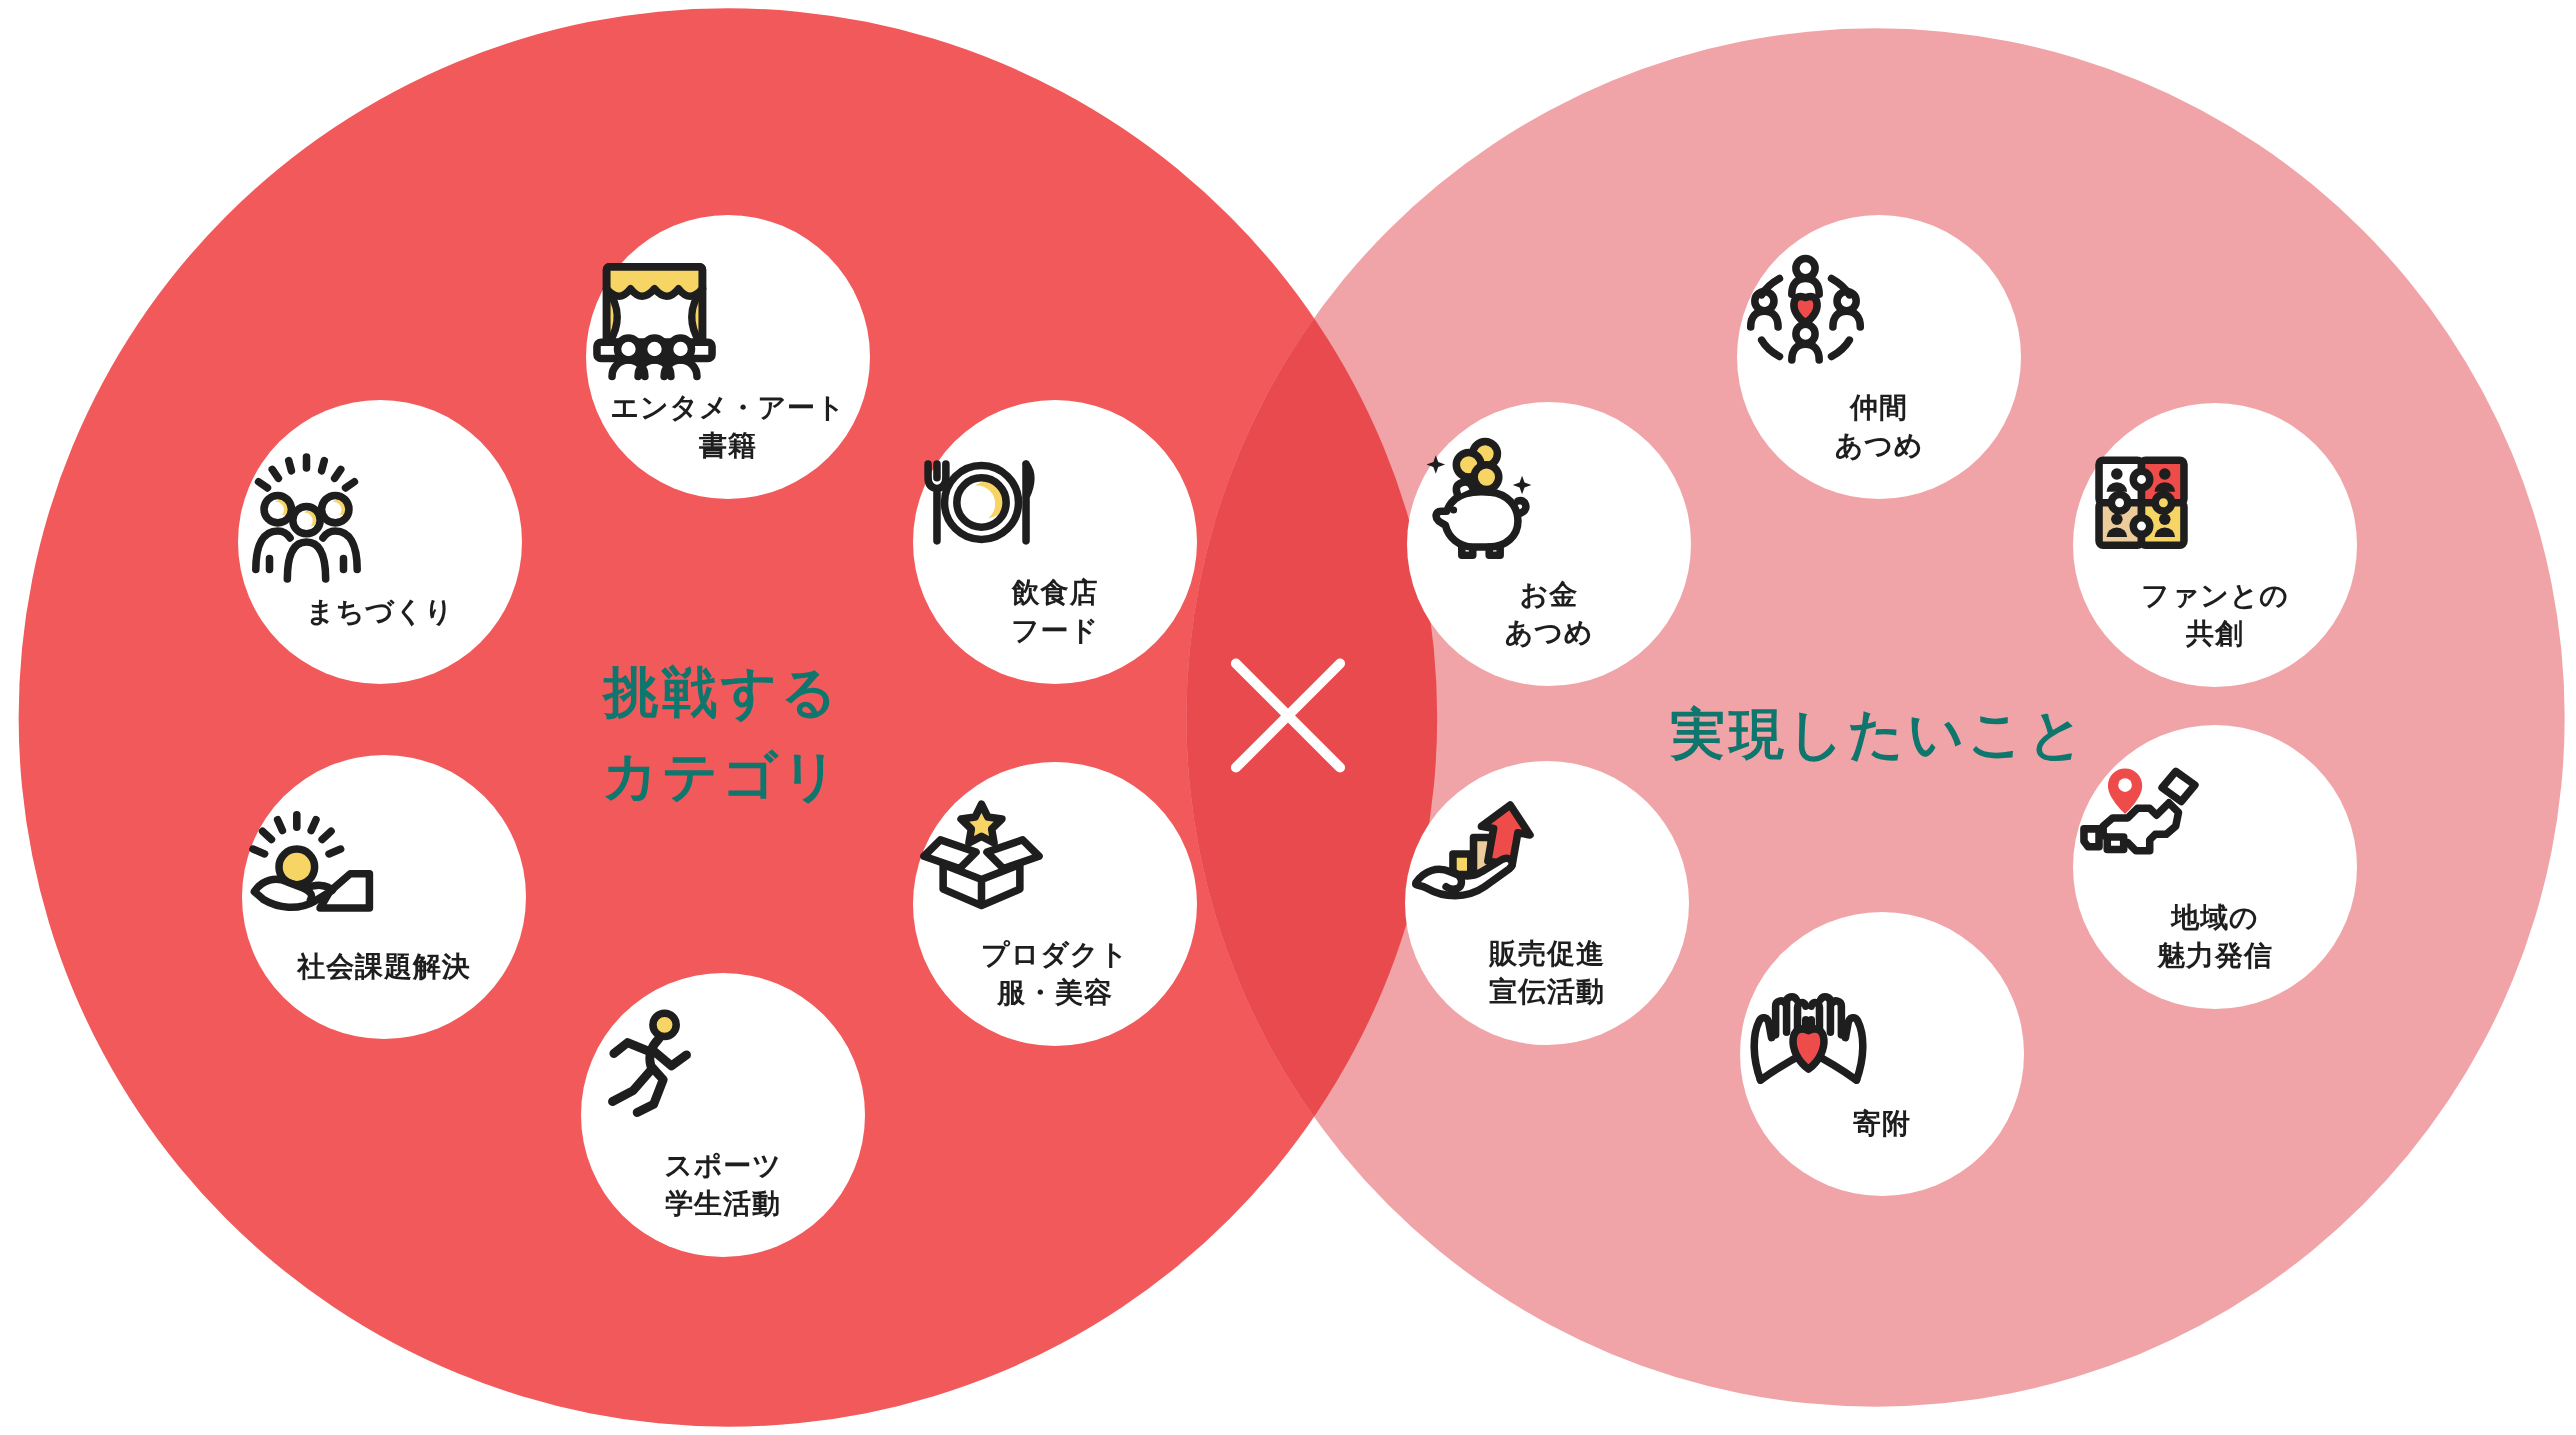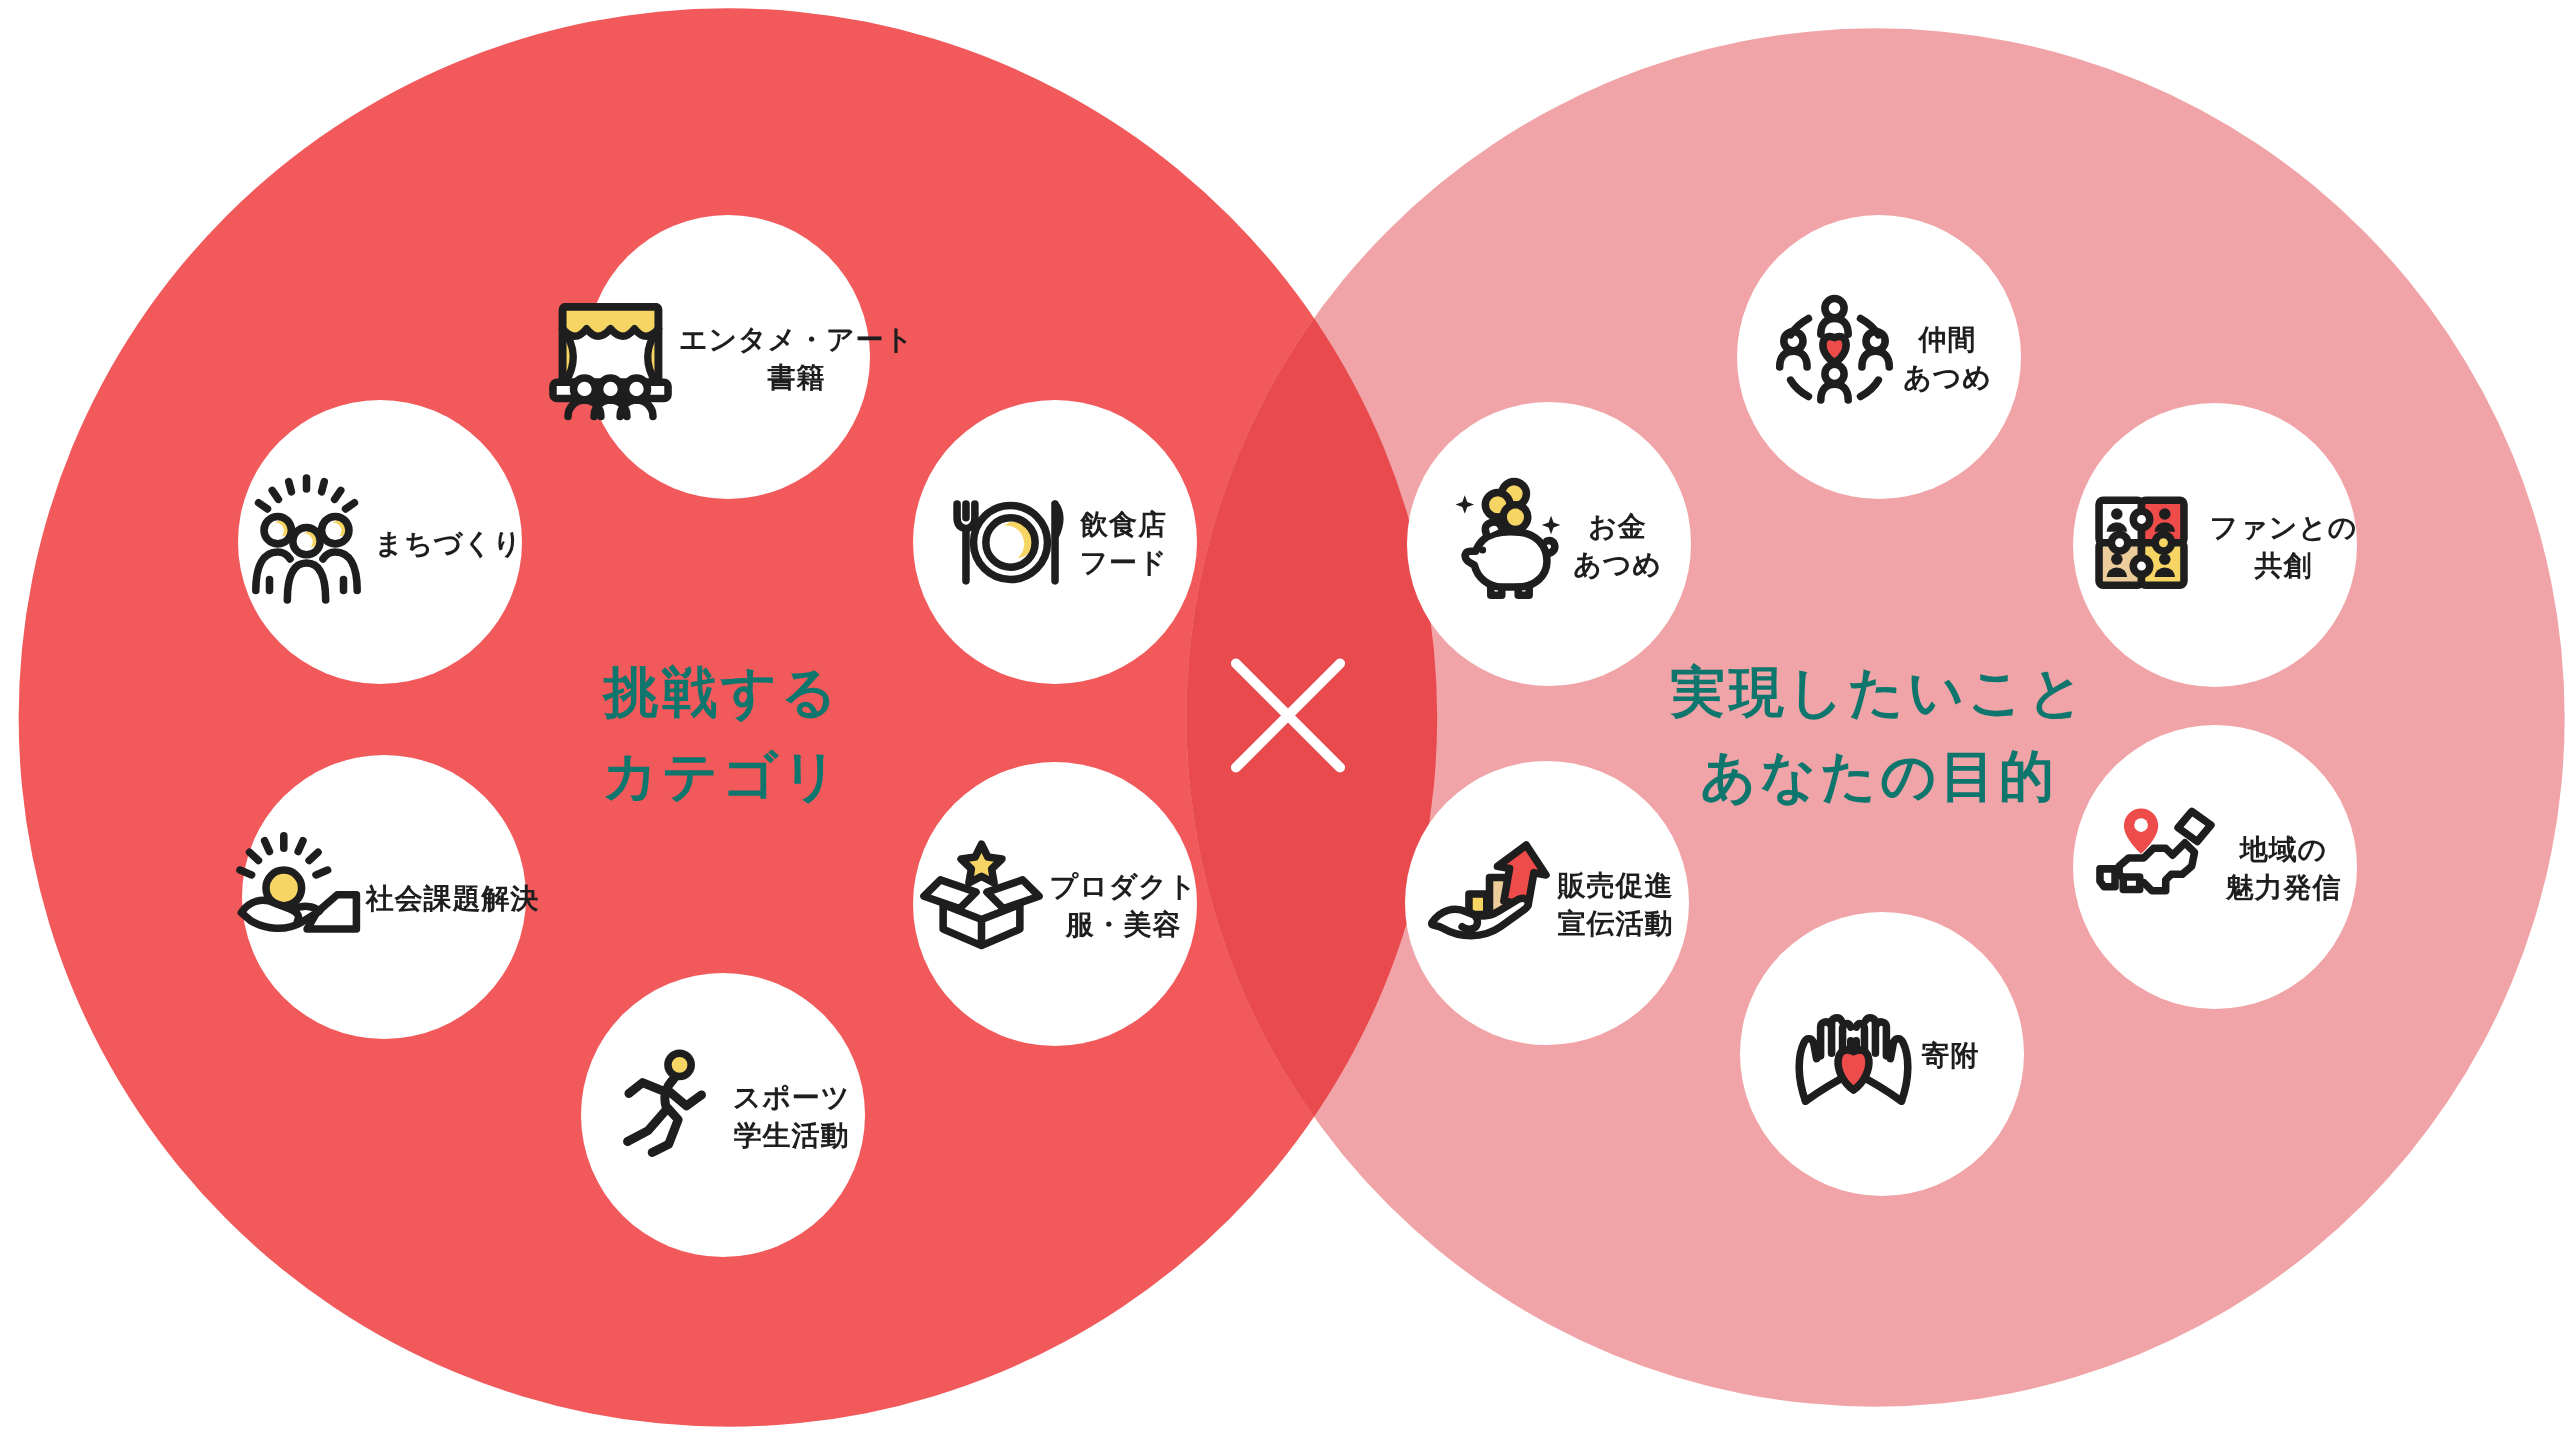--- a/index.html
+++ b/index.html
@@ -2,21 +2,21 @@
 <html lang="ja" style="font-size:14.6px"><head>
 <meta charset="utf-8">
 <style>
   html,body{margin:0;padding:0;background:#FFFFFF;}
   body{width:2576px;height:1435px;overflow:hidden;
        font-family:"Liberation Sans","DejaVu Sans",sans-serif;}
   .stage{position:relative;width:2576px;height:1435px;}
   svg.bg{position:absolute;left:0;top:0;}
   
   .badge{position:absolute;width:284px;height:284px;border-radius:50%;
-         background:#FFFFFF;display:flex;flex-direction:row;align-items:center;
+         background:#FFFFFF;display:flex;flex-direction:column;
          justify-content:center;transform:translate(-50%,-50%);}
   .badge .ic{width:137px;height:137px;}
   .badge .ic svg{width:137px;height:137px;display:block;}
   .badge .lbl{font-weight:800;font-size:28px;line-height:38px;color:#1E1E1E;
               text-align:center;letter-spacing:0.9px;margin-top:3.7px;white-space:nowrap;}
   
   .title{position:absolute;transform:translate(-50%,-50%);color:#0f766e;
          font-weight:800;font-size:55px;line-height:84px;text-align:center;
          letter-spacing:3.7px;white-space:nowrap;}
   .connector{position:absolute;transform:translate(-50%,-50%);}
@@ -47,21 +47,20 @@
     <circle cx="2049" cy="784" r="753" clip-path="url(#leftClip)" fill="#E84A4E"></circle>
   </svg>
 
   <div class="title" style="left:722px;top:734px">
     <div>挑戦する</div>
     <div>カテゴリ</div>
   </div>
 
   <div class="title" style="left:1879px;top:734px">
     <div>実現したいこと</div>
-    <div>あなたの目的</div>
   </div>
 
   <div class="connector" style="left:1288px;top:717px" aria-label="×">
     <svg width="137" height="137" viewBox="0 0 150 150">
       <path d="M18,18 L132,132 M132,18 L18,132" stroke="#FFFFFF" stroke-width="11" stroke-linecap="round" fill="none"></path>
     </svg>
   </div>
 
   <div id="badges">
       <div class="badge" style="left: 728px; top: 357px;">

